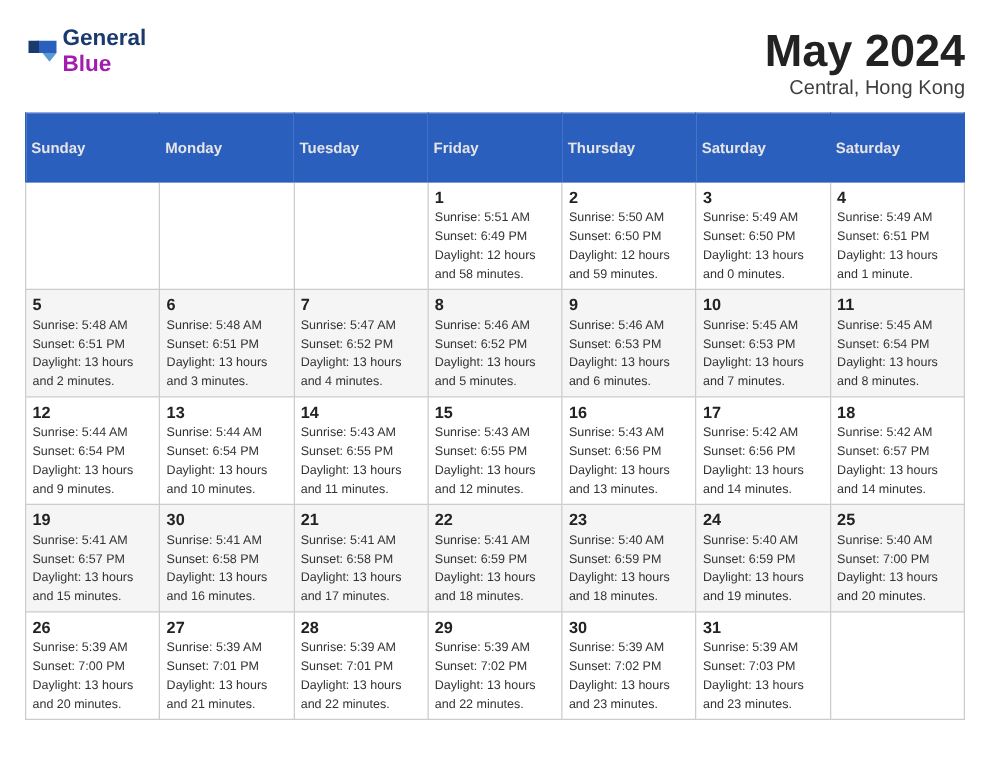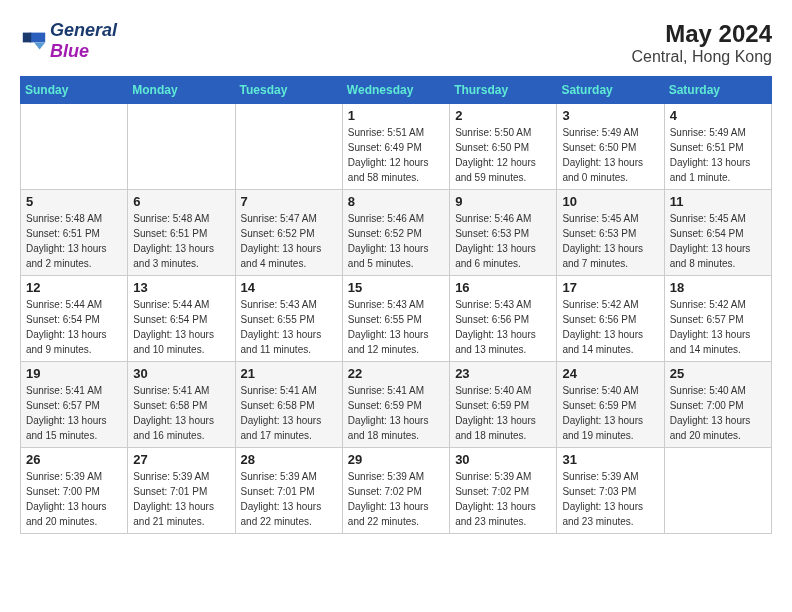--- a/index.html
+++ b/index.html
@@ -12,48 +12,47 @@
     }
     .header-area {
       display: flex;
       justify-content: space-between;
       align-items: flex-start;
       margin-bottom: 10px;
     }
     .logo {
       display: flex;
       align-items: center;
-      font-style: italic;
     }
     .logo-icon {
       width: 28px;
       height: 28px;
       margin-right: 2px;
     }
     .title-area {
       text-align: right;
     }
     .month-title {
-      font-size: 24px;
+      font-size: 36px;
       font-weight: bold;
       color: #222;
     }
     .location-title {
       font-size: 16px;
       color: #404040;
     }
     table {
       width: 100%;
       border-collapse: collapse;
       font-size: 11px;
     }
     thead tr th {
       background-color: #2b5fbd;
-      color: #5eead4;
-      padding: 6px 4px;
+      color: #e5e5e5;
+      padding: 20px 4px;
       text-align: left;
       font-size: 12px;
       font-weight: bold;
       border: 1px solid #2b5fbd;
     }
     tbody tr td {
       border: 1px solid #ccc;
       padding: 4px 5px;
       vertical-align: top;
       height: 80px;
@@ -99,21 +98,21 @@
     <div class="location-title">Central, Hong Kong</div>
   </div>
 </div>
 
 <table>
   <thead>
     <tr>
     <th>Sunday</th>
         <th>Monday</th>
         <th>Tuesday</th>
-        <th>Wednesday</th>
+        <th>Friday</th>
         <th>Thursday</th>
         <th>Saturday</th>
         <th>Saturday</th>
       </tr>
   </thead>
   <tbody id="calendar-body">
   <tr>
         <td class="empty-cell"></td>
         <td class="empty-cell"></td>
         <td class="empty-cell"></td>

